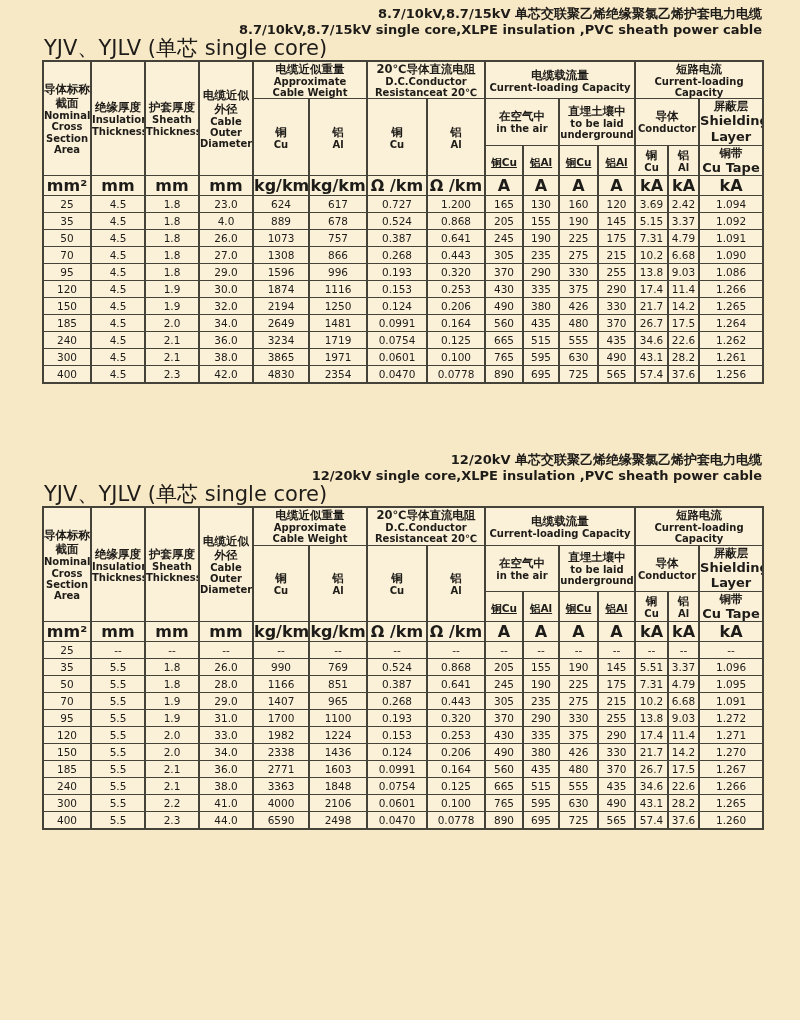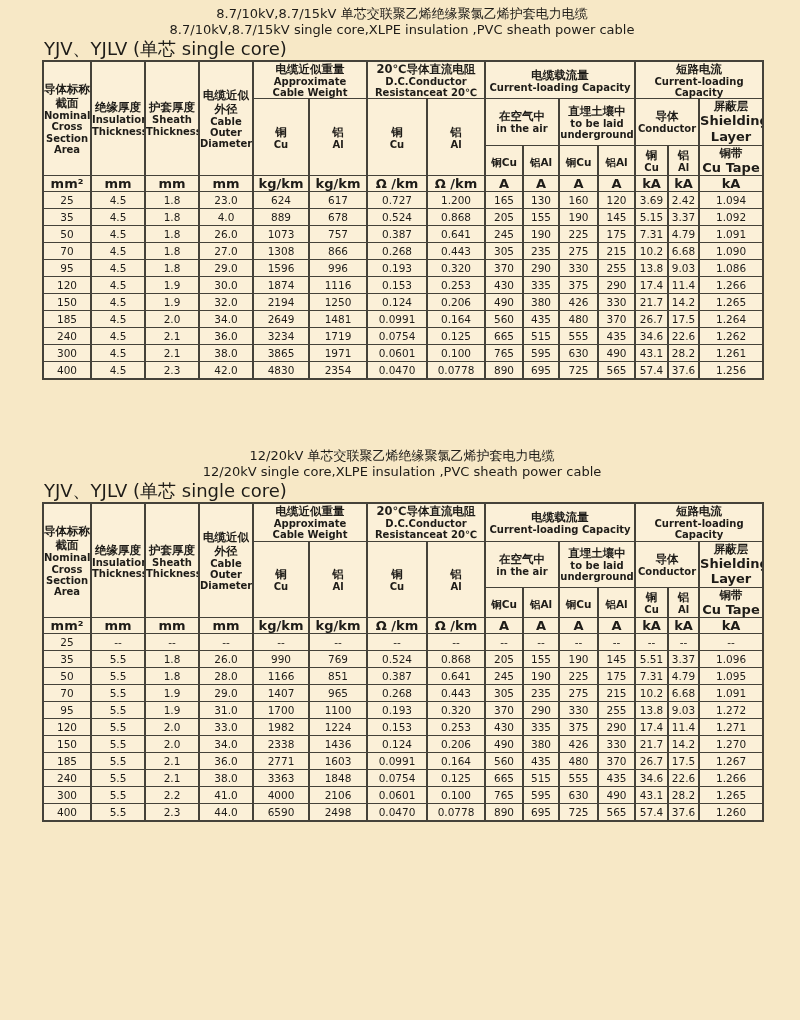--- a/index.html
+++ b/index.html
@@ -9,22 +9,22 @@
     --ink:#1E1C18;
   }
   html,body{margin:0;padding:0;background:var(--bg);}
   body{
     width:800px;height:1020px;
     font-family:"DejaVu Sans","Liberation Sans",sans-serif;
     color:var(--ink);
     overflow:hidden;
   }
   .page{box-sizing:border-box;width:800px;height:1020px;padding:6px 38px 0 42px;}
-  .doc-titles{text-align:center;font-weight:normal;font-size:13px;line-height:16px;}
-  .model-line{font-size:18px;line-height:17px;margin:2px 0 3px 2px;}
+  .doc-titles{text-align:right;font-weight:bold;font-size:13px;line-height:16px;}
+  .model-line{font-size:21px;line-height:17px;margin:2px 0 3px 2px;}
   .section-2{margin-top:68px;}
 
   table.spec-table{
     border-collapse:collapse;
     table-layout:fixed;
     width:720px;
     background:var(--cell);
     border:2px solid var(--line);
   }
   .spec-table th,.spec-table td{
@@ -32,26 +32,26 @@
     border-width:1px 2px;
     text-align:center;
     vertical-align:middle;
     padding:0;
     overflow:hidden;
   }
   .hr1 th{height:30px;}
   .hr2 th{height:18px;}
   .hr3 th{height:18px;}
   .hr4 th{height:26px;}
-  .hr5 th{height:15px;font-size:13px;font-weight:bold;}
+  .hr5 th{height:15px;font-size:16px;font-weight:bold;}
   .spec-table td{height:16px;font-size:10.5px;font-weight:normal;}
   .zh{display:block;font-size:11.5px;font-weight:bold;line-height:1.22;}
   .en{display:block;font-size:10px;font-weight:bold;line-height:1.12;}
   .en-sm{display:block;font-size:13px;font-weight:bold;line-height:1.2;}
-  .inline-lbl{font-size:10.5px;font-weight:bold;}
+  .inline-lbl{font-size:10.5px;font-weight:bold;text-decoration:underline;}
 </style>
 </head>
 <body>
 
 <div class="page">
 
   <div class="section-1">
     <div class="doc-titles">
       <div>8.7/10kV,8.7/15kV 单芯交联聚乙烯绝缘聚氯乙烯护套电力电缆</div>
       <div>8.7/10kV,8.7/15kV single  core,XLPE insulation ,PVC sheath power cable</div>

